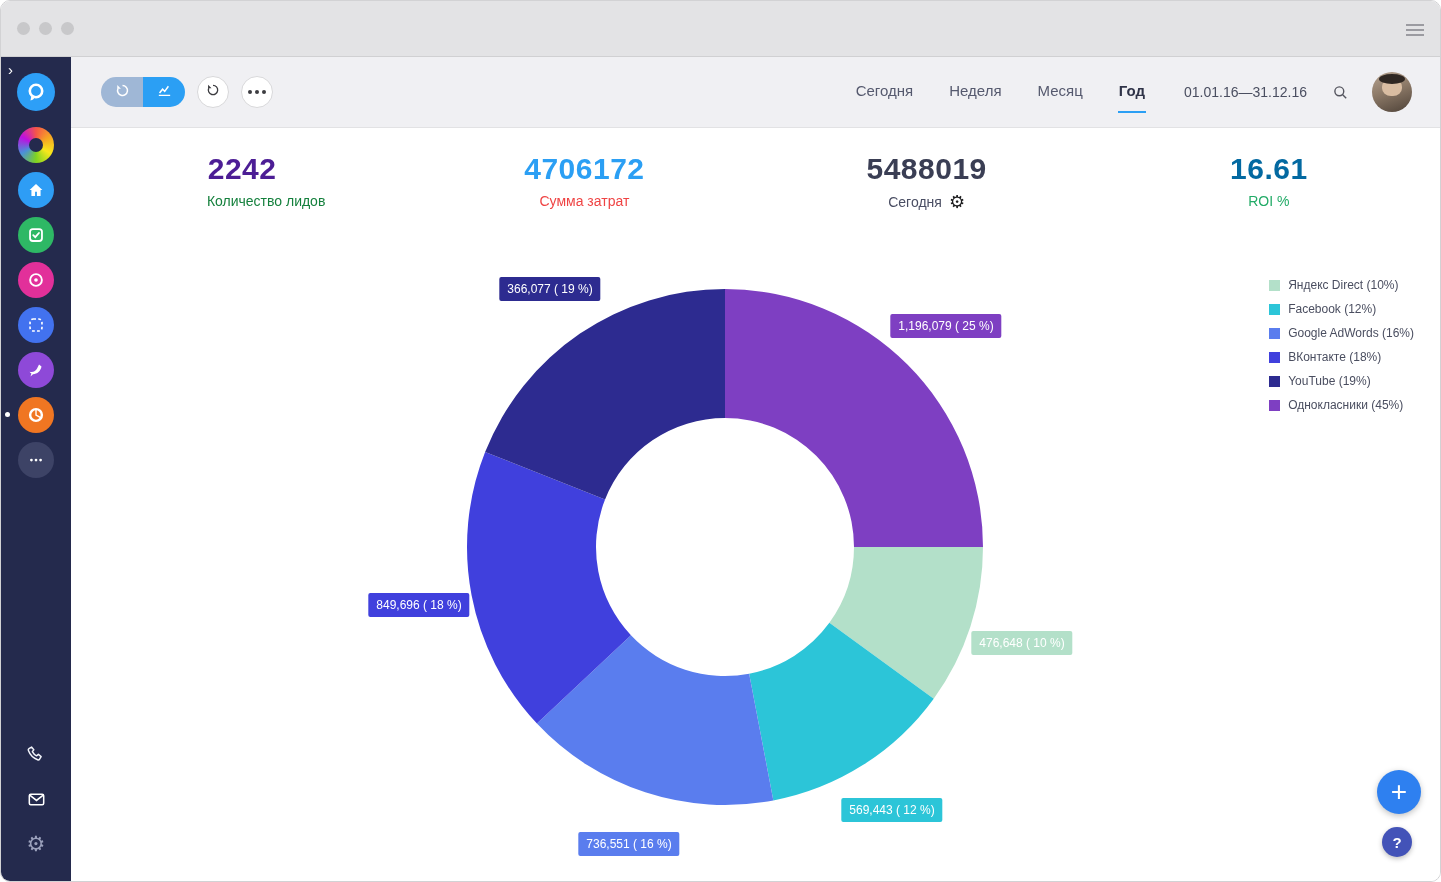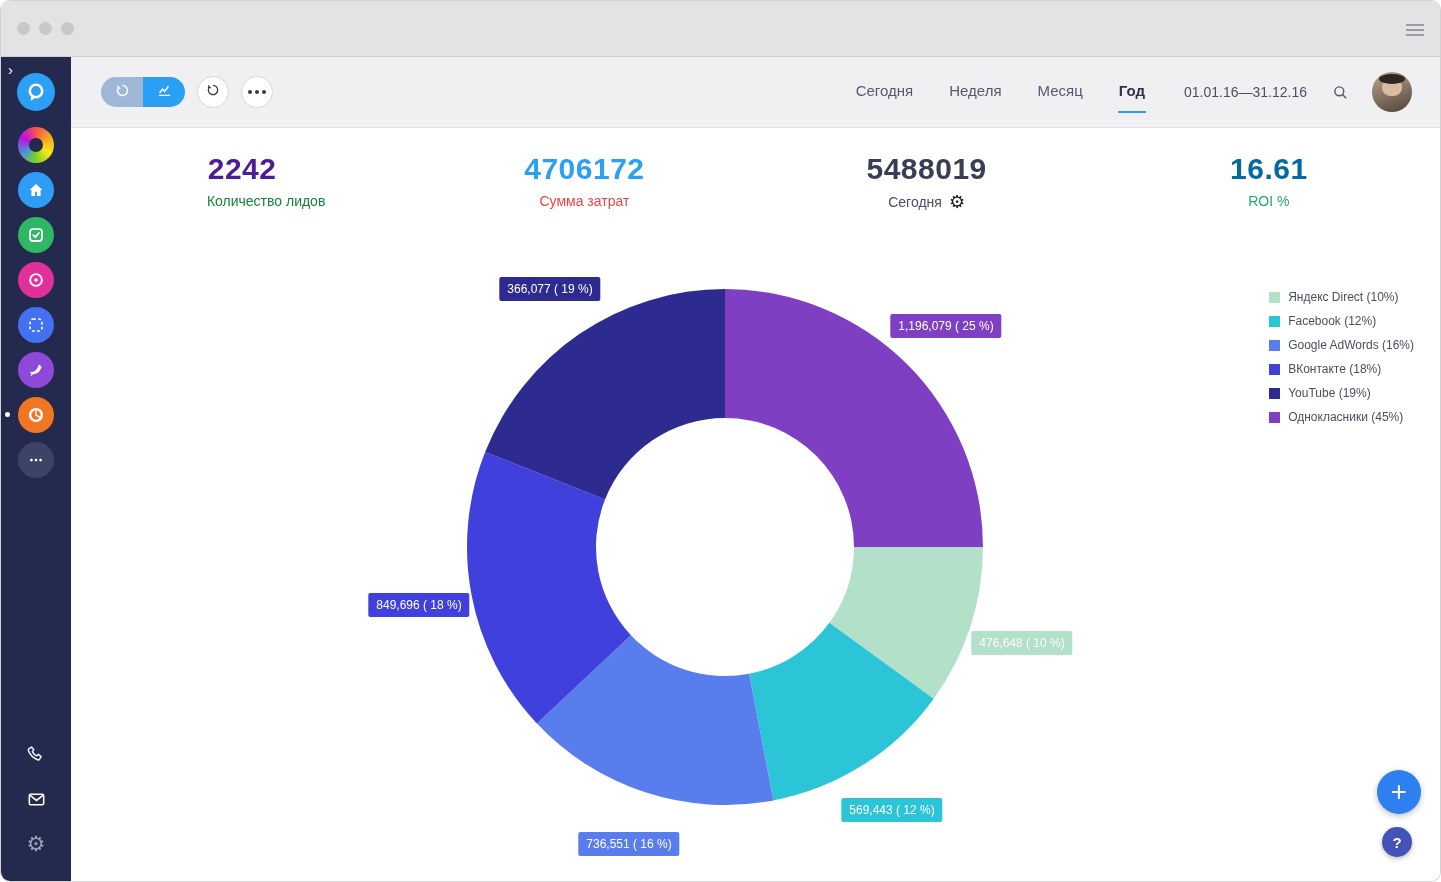--- a/index.html
+++ b/index.html
@@ -62,21 +62,21 @@
   .stats { display:flex; padding-top:24px; }
   .stat { flex:1; text-align:center; }
   .stat-value { font-size:30px; font-weight:bold; letter-spacing:.5px; }
   .stat-label { font-size:14px; margin-top:7px; display:flex; align-items:center; justify-content:center; gap:7px; }
   .kpi-gear { font-family:"DejaVu Sans",sans-serif; font-size:18px; color:#1d1d1f; cursor:pointer; line-height:1; }
 
   .chart-layer { position:absolute; inset:0; }
   #donut-svg { position:absolute; left:392px; top:157px; }
   .chip { position:absolute; transform:translate(-50%,-50%); color:#fff; font-size:12px;
           padding:5px 8px; border-radius:2px; white-space:nowrap; }
-  .legend { position:absolute; top:150px; right:26px;margin-top:12px; }
+  .legend { position:absolute; top:150px; right:26px; }
   .legend-row { display:flex; align-items:center; gap:8px; margin-bottom:10px; cursor:pointer; }
   .swatch { width:11px; height:11px; flex-shrink:0; }
   .legend-label { font-size:12px; color:#4a4e60; white-space:nowrap; }
 
   .fab-plus { position:absolute; right:19px; bottom:68px; width:44px; height:44px; border-radius:50%;
               background:#2e80f0; color:#fff; font-size:28px; font-weight:300; display:flex; align-items:center;
               justify-content:center; cursor:pointer; box-shadow:0 2px 6px rgba(0,0,0,.25); line-height:1; }
   .fab-help { position:absolute; right:28px; bottom:25px; width:30px; height:30px; border-radius:50%;
               background:#4353b8; color:#fff; font-size:15px; font-weight:bold; display:flex; align-items:center;
               justify-content:center; cursor:pointer; box-shadow:0 2px 5px rgba(0,0,0,.25); }

